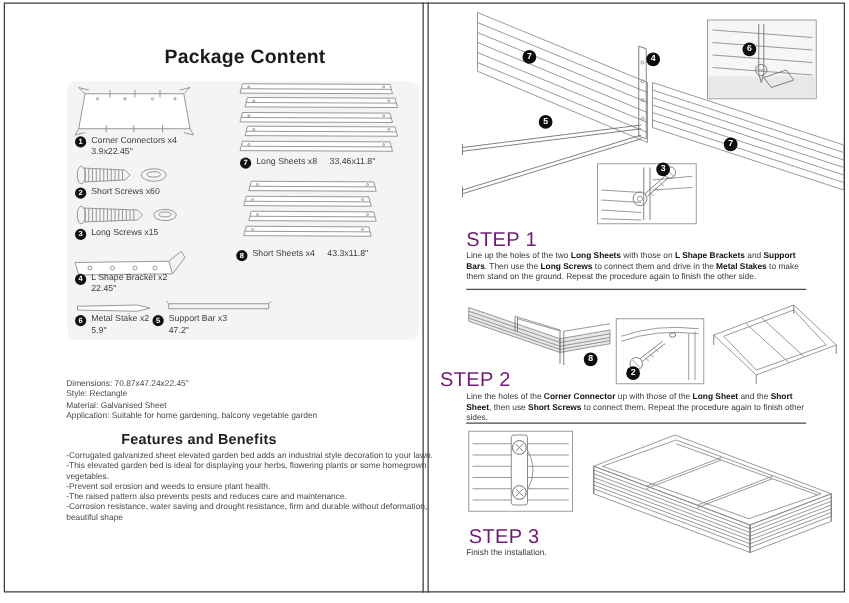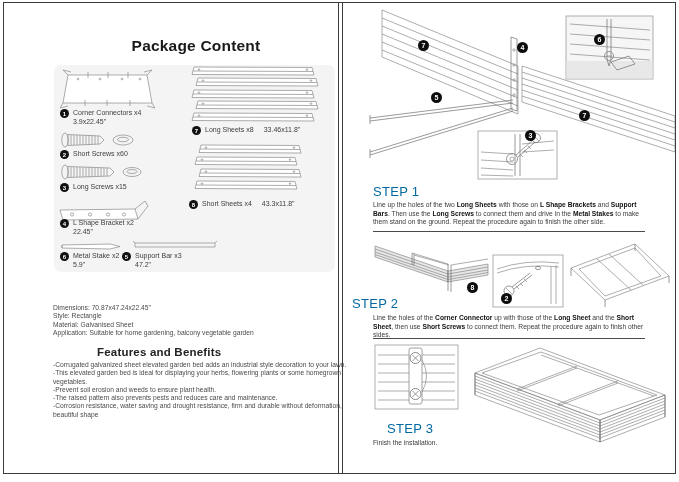--- a/index.html
+++ b/index.html
@@ -11,21 +11,21 @@
   .pkg-title{font-size:15.5px;font-weight:700;color:#1a1a1a;text-align:center;letter-spacing:.2px;}
   .panel{background:#f4f4f4;border-radius:7px;}
   .item{display:flex;align-items:flex-start;}
   .num{flex:0 0 auto;width:9px;height:9px;border-radius:50%;background:#111;color:#fff;
        font-size:6px;font-weight:700;display:flex;align-items:center;justify-content:center;margin-right:4px;}
   .ilabel{font-size:7px;line-height:8.5px;color:#3d3d3d;}
   .idim{font-size:7px;line-height:8.5px;color:#3d3d3d;}
   .inline-dim{margin-left:10px;}
   .sec-title{font-size:11.5px;font-weight:700;color:#222;letter-spacing:.2px;}
   .spec-line,.feat-line{font-size:6.7px;line-height:8.3px;color:#4a4a4a;}
-  .step-title{font-size:13px;color:#0369a1;letter-spacing:.3px;}
+  .step-title{font-size:16px;color:#701a75;letter-spacing:.3px;}
   .step-body{font-size:6.7px;line-height:8.6px;color:#3a3a3a;width:272px;}
   .step-body .bold{font-weight:700;color:#111;}
   .hr{position:absolute;height:1px;background:#4a4a4a;}
   .badge{position:absolute;width:11px;height:11px;border-radius:50%;background:#0d0d0d;color:#fff;
          font-size:7px;font-weight:700;display:flex;align-items:center;justify-content:center;}
   svg .ln{stroke:#8a8a8a;stroke-width:.7;fill:none;}
   svg .lnd{stroke:#6f6f6f;stroke-width:.7;fill:none;}
   svg .fillw{fill:#fff;stroke:#8a8a8a;stroke-width:.7;}
   svg .box{fill:#fff;stroke:#9c9c9c;stroke-width:.8;}
   svg .boxg{fill:#f6f6f6;stroke:#9c9c9c;stroke-width:.8;}
@@ -302,15 +302,15 @@
     <path class="ln" d="M137,30 L196,9 L312,52 L254,72 Z"></path>
     <path class="ln" d="M196,12 L309,53"></path>
     <path class="ln" d="M130,30 L255,77 L255,99 L130,52 Z"></path>
     <path class="ln" d="M130,33 L255,80 M130,36 L255,83 M130,39 L255,86 M130,42 L255,89 M130,45 L255,92 M130,48 L255,95"></path>
     <path class="ln" d="M255,77 L320,52 L320,74 L255,99 Z"></path>
     <path class="ln" d="M255,80 L320,55 M255,83 L320,58 M255,86 L320,61 M255,89 L320,64 M255,92 L320,67 M255,95 L320,70"></path>
     <path class="lnd" d="M130,30 L130,52 M255,77 L255,99 M320,52 L320,74"></path>
     <path class="ln" d="M172,46 L232,23 M172,48 L232,25 M213,61 L273,38 M213,63 L273,40"></path>
   </svg>
 
-  <div class="abs step-title" style="left:387px;top:421px;">STEP 3</div>
+  <div class="abs step-title" style="left:375px;top:421px;">STEP 3</div>
   <div class="abs step-body" style="left:373px;top:439px;"><span>Finish the installation.</span></div>
 </div>
 
 </body></html>

